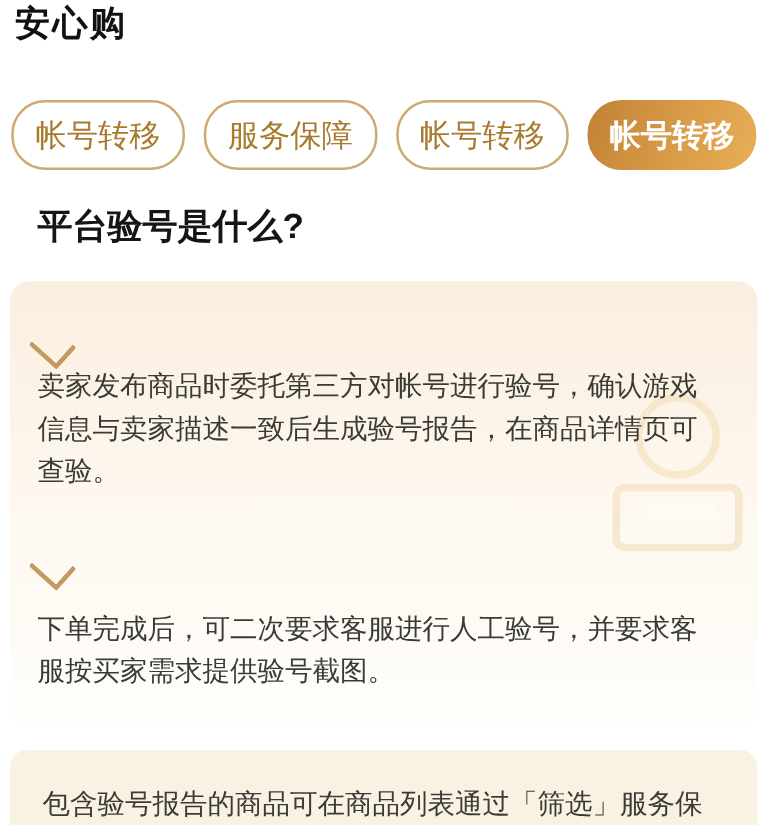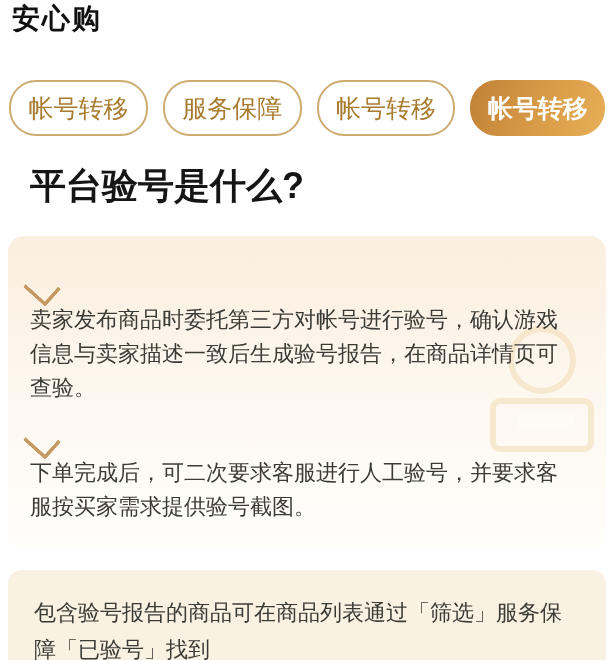--- a/index.html
+++ b/index.html
@@ -51,21 +51,21 @@
   .tab-pill.selected {
     background: linear-gradient(110deg, #c28136 0%, #d99c48 55%, #e8ae58 100%);
     border: none;
     color: #ffffff;
     font-weight: 600;
   }
 
   
   .what-heading {
     margin: 26px 0 0 30px;
-    font-size: 36px;
+    font-size: 28px;
     font-weight: 700;
     color: #151515;
   }
 
   
   .info-card {
     position: relative;
     margin: 25px 8px 0 8px;
     border-radius: 16px;
     background: linear-gradient(180deg, #faeede 0%, #fdf7ee 45%, #fffefb 100%);
@@ -74,21 +74,21 @@
     min-height: 234px;
     overflow: hidden;
   }
   .bullet {
     position: relative;
     display: flex;
     align-items: flex-start;
     z-index: 2;
     flex-direction: column;
   }
-  .bullet + .bullet { margin-top: 12px; }
+  .bullet + .bullet { margin-top: 36px; gap: 17px; }
   .check-icon {
     flex: 0 0 26px;
     margin: 9px 14px 0 0;
     width: 20px;
     height: 10px;
     border-left: 4px solid #c49a62;
     border-bottom: 4px solid #c49a62;
     transform: rotate(-48deg);
     border-radius: 2px;
   }

